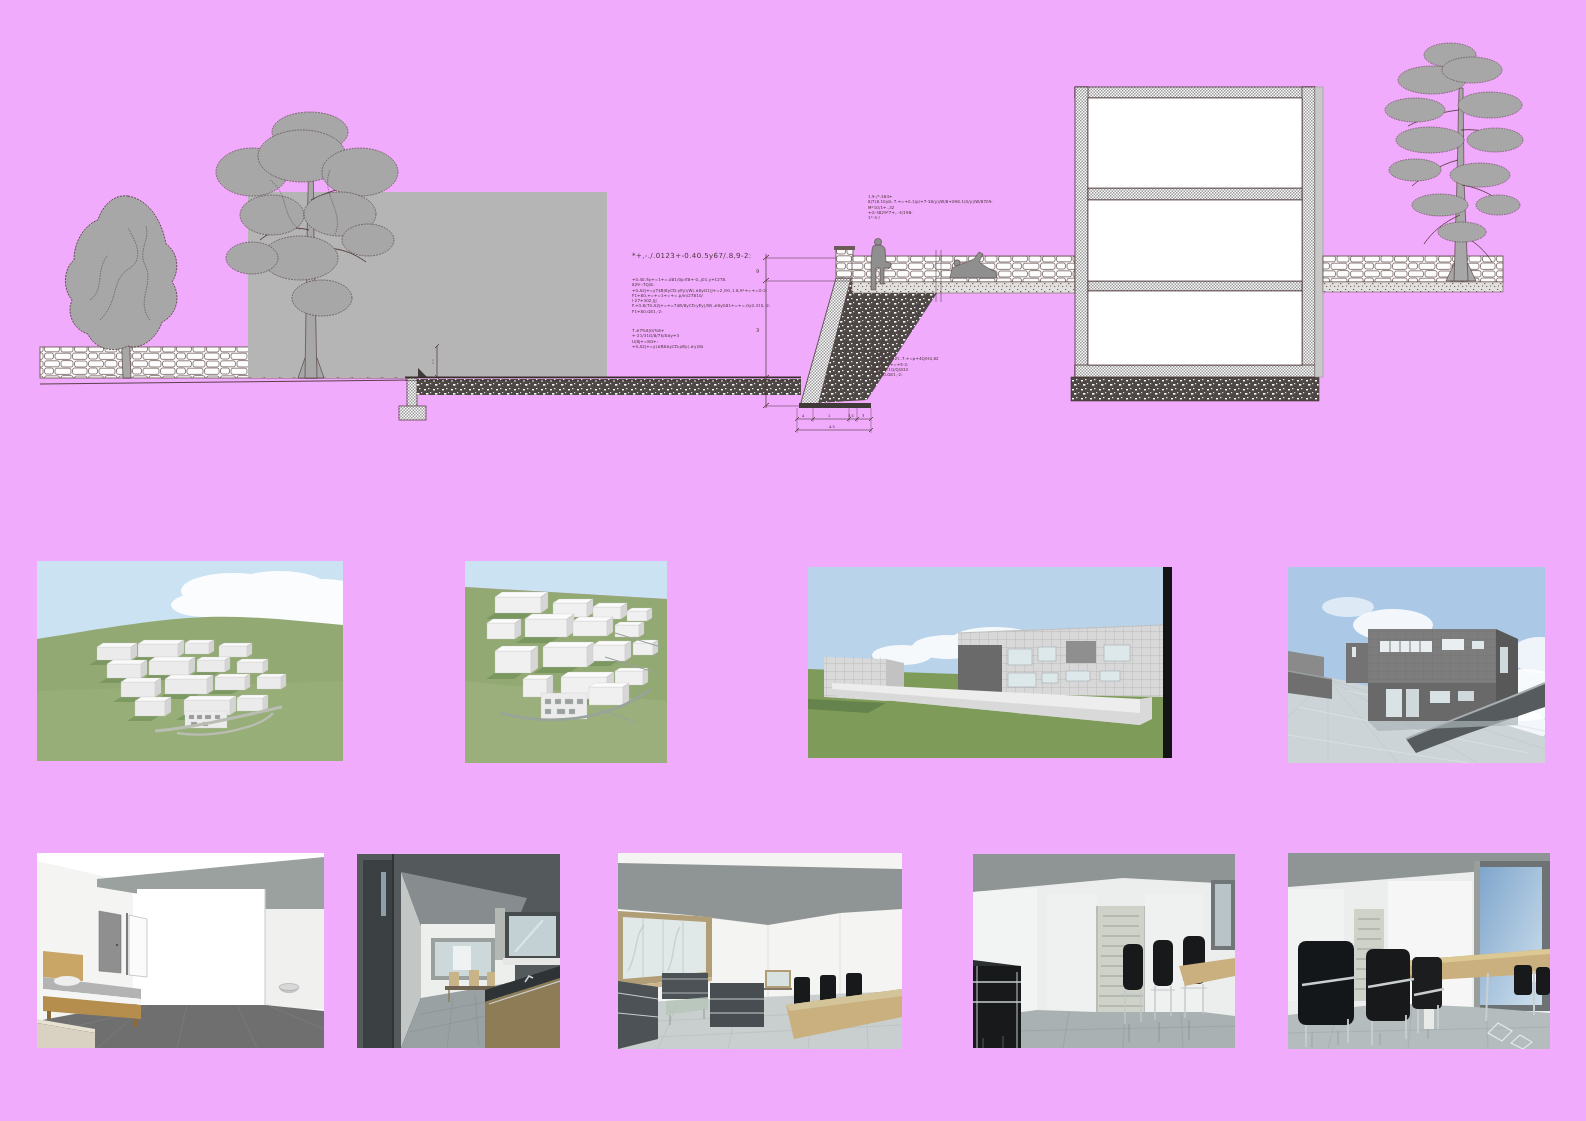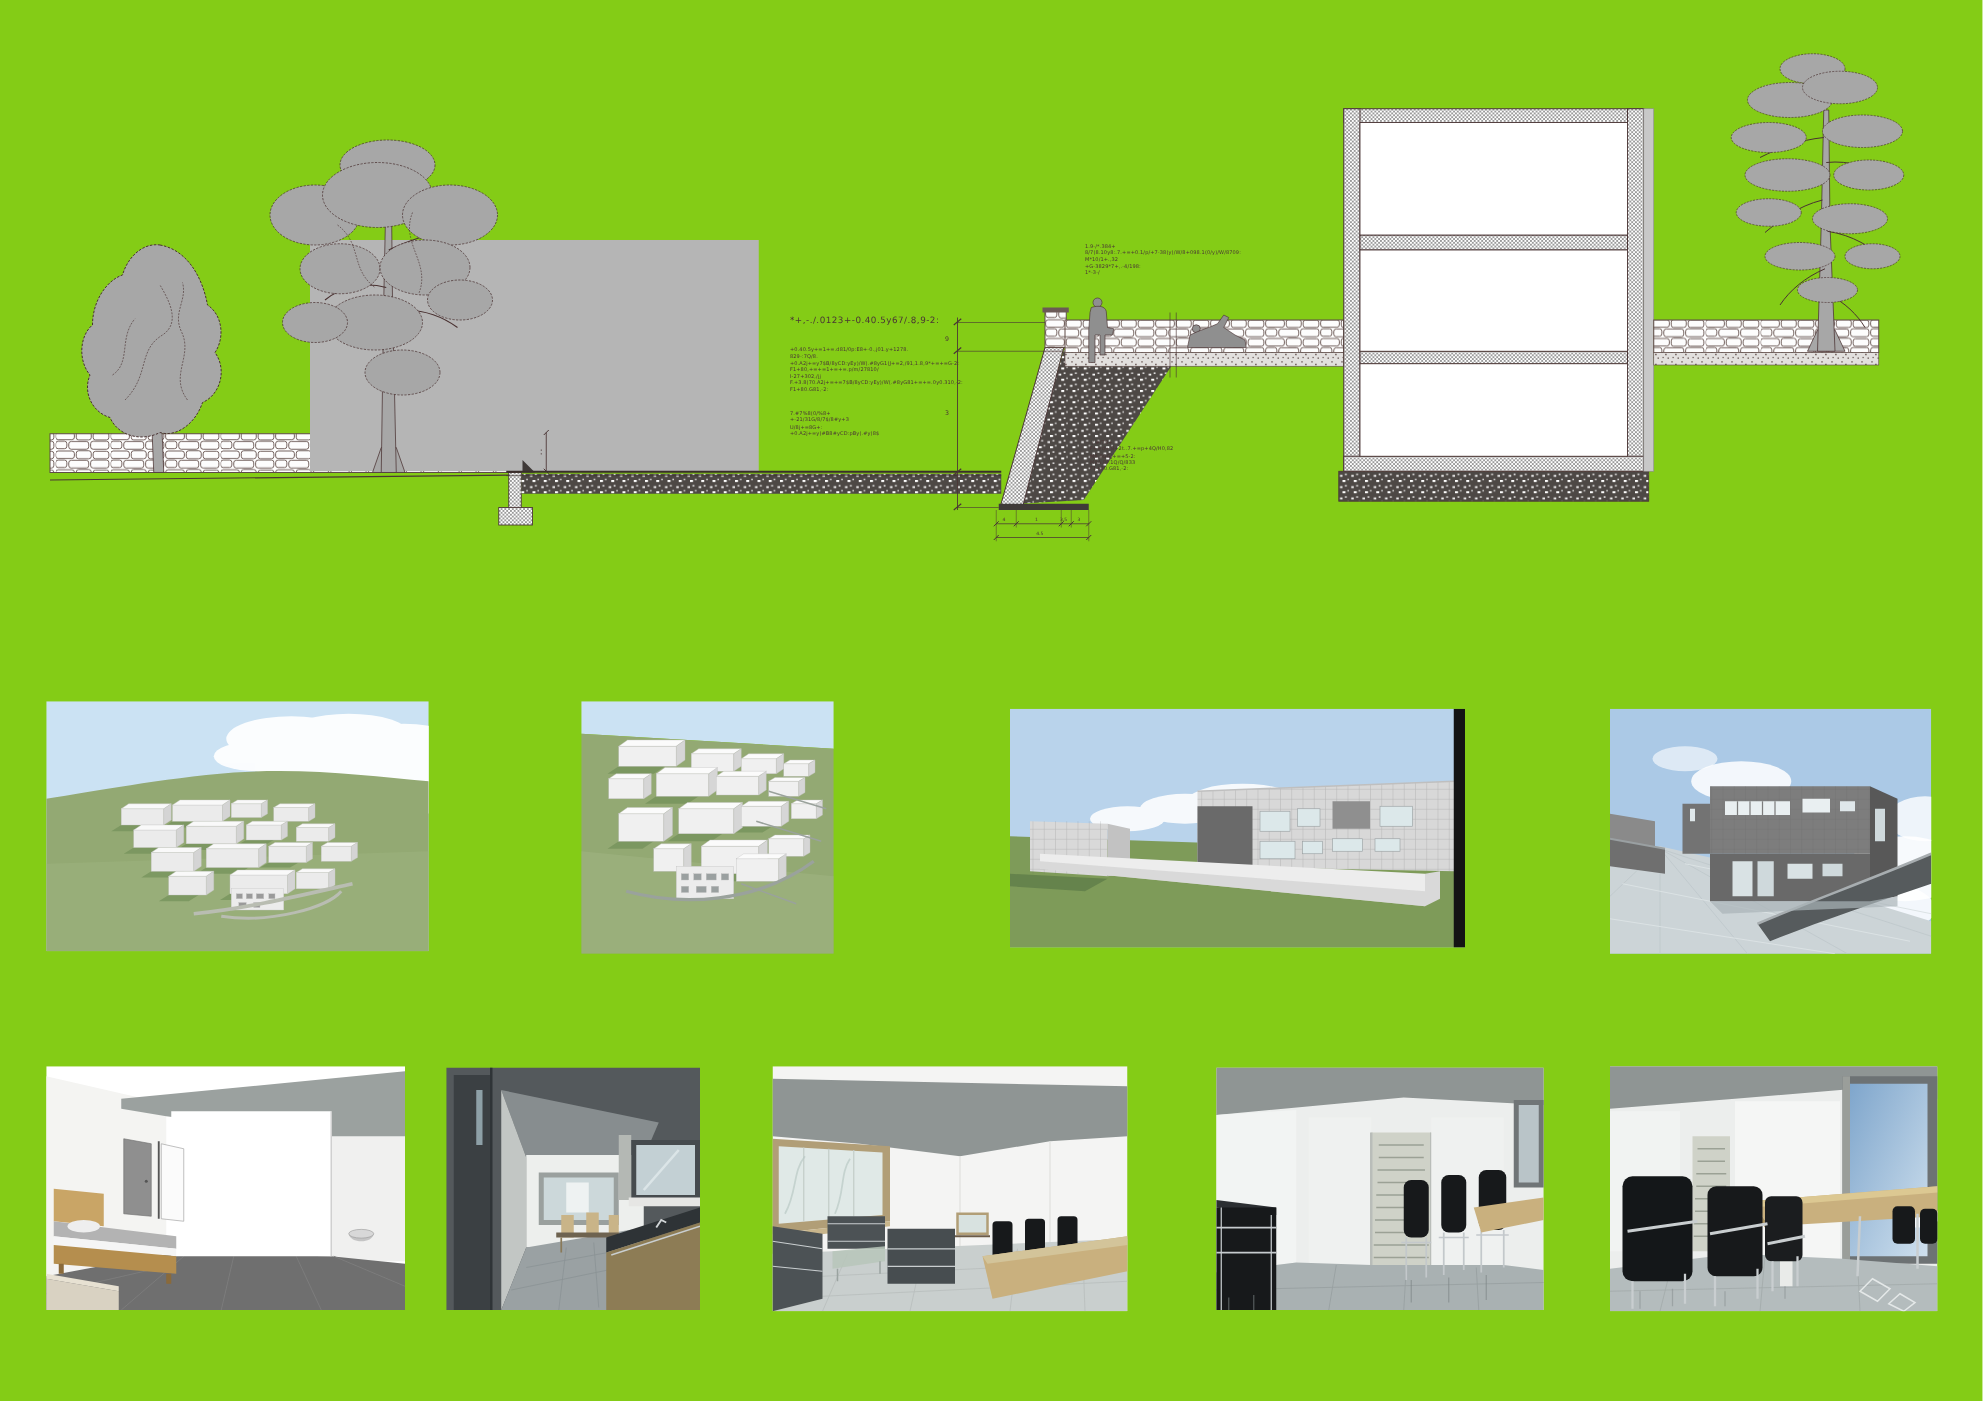--- a/index.html
+++ b/index.html
@@ -1,16 +1,16 @@
 <!DOCTYPE html>
 <html><head>
 <meta charset="utf-8">
 <style>
   html,body{margin:0;padding:0;background:#ffffff}
-  .page{position:relative;width:1586px;height:1121px;background:#84cc16;overflow:hidden;
+  .page{position:relative;width:1586px;height:1121px;background:#f0abfc;overflow:hidden;
         font-family:"DejaVu Sans",sans-serif}
   figure.r{position:absolute;margin:0;padding:0;line-height:0}
   .ann{position:absolute;color:#4a3535}
   .ann .l{display:block;white-space:nowrap}
   .ann-title{font-size:7px;letter-spacing:.4px}
   .ann-s{font-size:4px;line-height:5.3px;letter-spacing:.1px}
   svg{display:block}
   text{font-family:"DejaVu Sans",sans-serif;fill:#4a3535}
 </style>
 </head>

